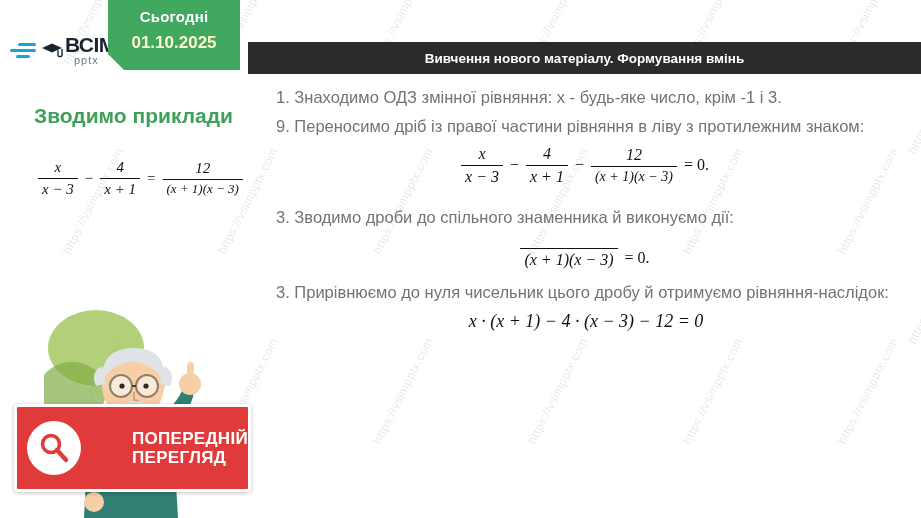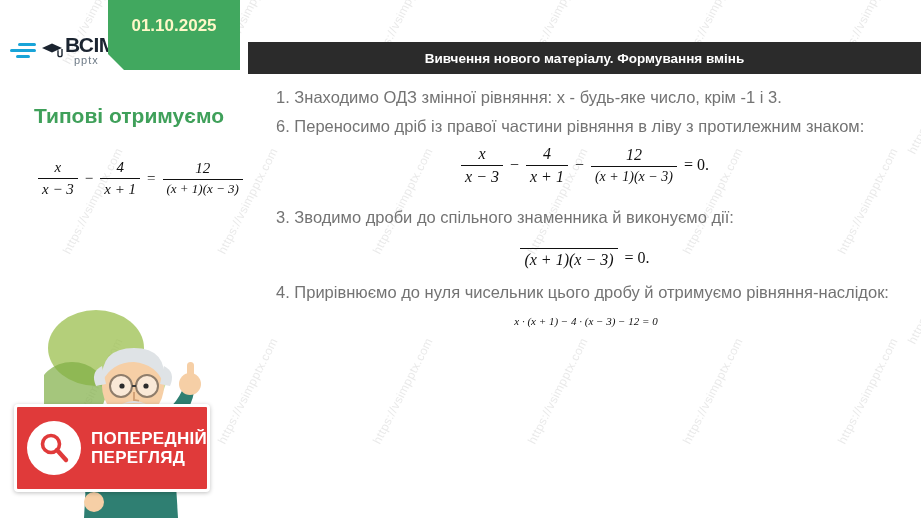--- a/index.html
+++ b/index.html
@@ -180,21 +180,21 @@
     position: absolute;
     left: 44px; top: 300px;
     width: 190px; height: 218px;
     z-index: 6;
   }
 
   
   #preview-badge {
     position: absolute;
     left: 14px; top: 404px;
-    width: 196px; height: 88px;
+    width: 237px; height: 88px;
     background: #e03a3a;
     border: 3px solid #ffffff;
     border-radius: 4px;
     display: flex;
     align-items: center;
     padding-left: 10px;
     z-index: 12;
     box-shadow: 0 1px 4px rgba(0,0,0,0.25);
     justify-content: space-between;
   }
@@ -254,29 +254,30 @@
         <path d="M17 8.2 L17 13 Q17 14.6 19 14.6 Q21 14.6 21 13 L21 7" fill="none" stroke="#1b2430" stroke-width="1.4"></path>
       </svg>
     </span>
     <span class="logo-text">
       <span class="bcim">ВСІМ</span>
       <span class="pptx">pptx</span>
     </span>
   </div>
 
   <div id="date-badge">
+    <div class="today">Сьогодні</div>
     <div class="datev">01.10.2025</div>
     <span class="corner"></span>
   </div>
 
   <div id="header-bar">
     <span id="header-title">Вивчення нового матеріалу. Формування вмінь</span>
   </div>
 
-  <div id="left-title">Типові отримуємо</div>
+  <div id="left-title">Зводимо приклади</div>
 
   <div id="left-formula">
     <span class="mathrow" style="font-size:15px;">
       <span class="frac">
         <span class="num">x</span>
         <span class="bar"></span>
         <span class="den">x − 3</span>
       </span>
       <span class="op">−</span>
       <span class="frac">
@@ -335,21 +336,21 @@
 
       <path d="M46 150 Q34 176 44 200 L58 196 Q52 176 60 156 Z" fill="#2f7f72"></path>
       <circle cx="50" cy="202" r="10" fill="#f6cfa6"></circle>
     </svg>
   </div>
 
   <div id="content">
 
     <p class="para">1. Знаходимо ОДЗ змінної рівняння: x - будь-яке число, крім -1 і 3.</p>
 
-    <p class="para">6. Переносимо дріб із правої частини рівняння в ліву з протилежним знаком:</p>
+    <p class="para">9. Переносимо дріб із правої частини рівняння в ліву з протилежним знаком:</p>
 
     <div class="center-math">
       <span class="mathrow" style="font-size:16px;">
         <span class="frac">
           <span class="num">x</span>
           <span class="bar"></span>
           <span class="den">x − 3</span>
         </span>
         <span class="op">−</span>
         <span class="frac">
@@ -372,24 +373,24 @@
     <div class="center-math">
       <span class="mathrow" style="font-size:16px;">
         <span class="frac">
           <span class="bar"></span>
           <span class="den">(x + 1)(x − 3)</span>
         </span>
         <span class="op">= 0.</span>
       </span>
     </div>
 
-    <p class="para">4. Прирівнюємо до нуля чисельник цього дробу й отримуємо рівняння-наслідок:</p>
+    <p class="para">3. Прирівнюємо до нуля чисельник цього дробу й отримуємо рівняння-наслідок:</p>
 
     <div class="center-math" style="margin-top:2px;">
-      <span class="math" style="font-size:11px;">x · (x + 1) − 4 · (x − 3) − 12 = 0</span>
+      <span class="math" style="font-size:18px;">x · (x + 1) − 4 · (x − 3) − 12 = 0</span>
     </div>
 
   </div>
 
   <div id="preview-badge">
     <span id="preview-circle">
       <svg width="34" height="34" viewBox="0 0 34 34">
         <circle cx="14" cy="13" r="8.5" fill="none" stroke="#e03a3a" stroke-width="3.6"></circle>
         <line x1="20" y1="19" x2="29" y2="29" stroke="#e03a3a" stroke-width="4.4" stroke-linecap="round"></line>
       </svg>

